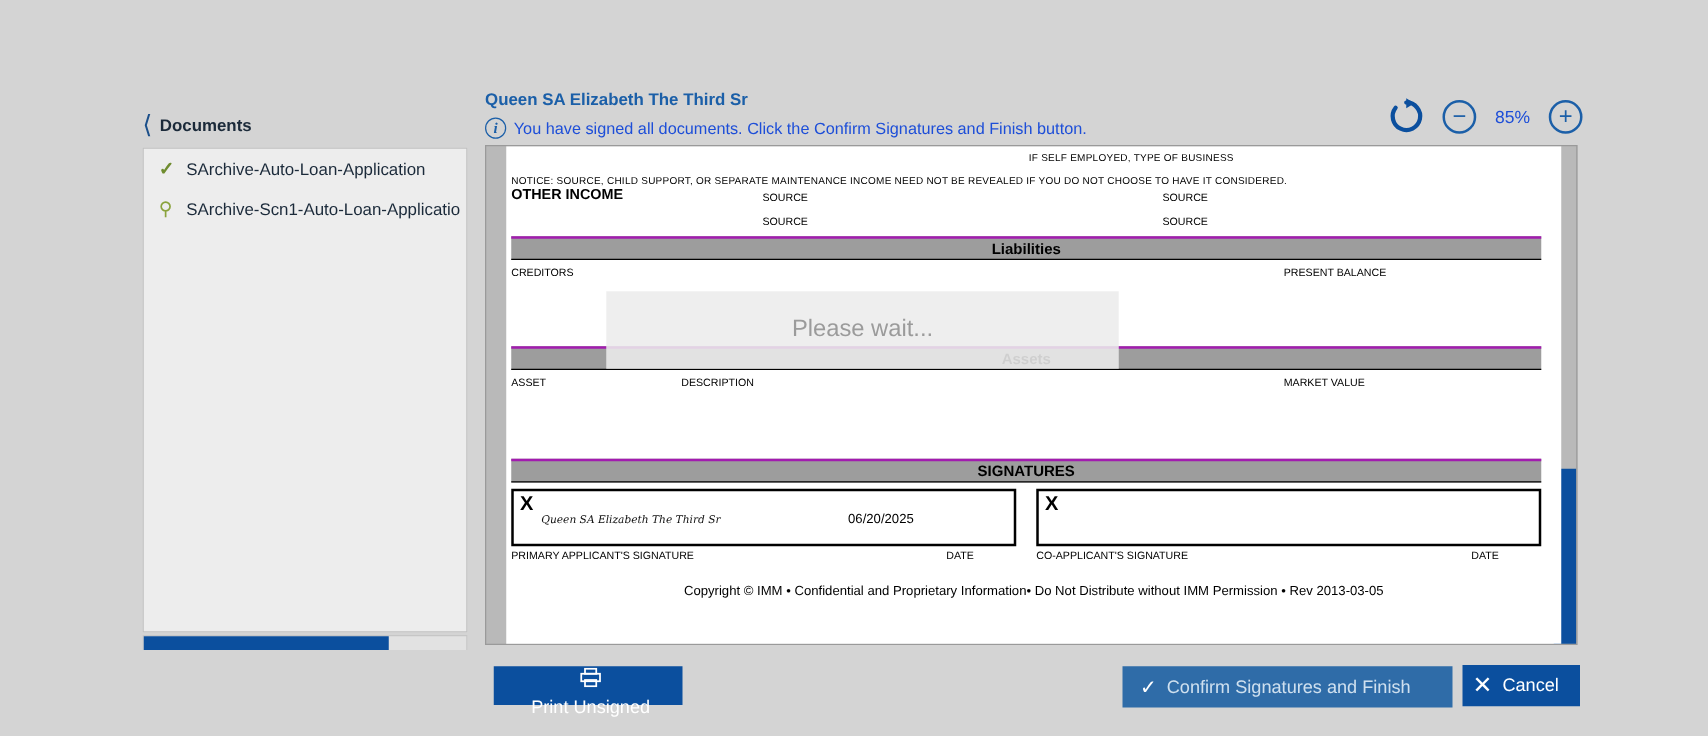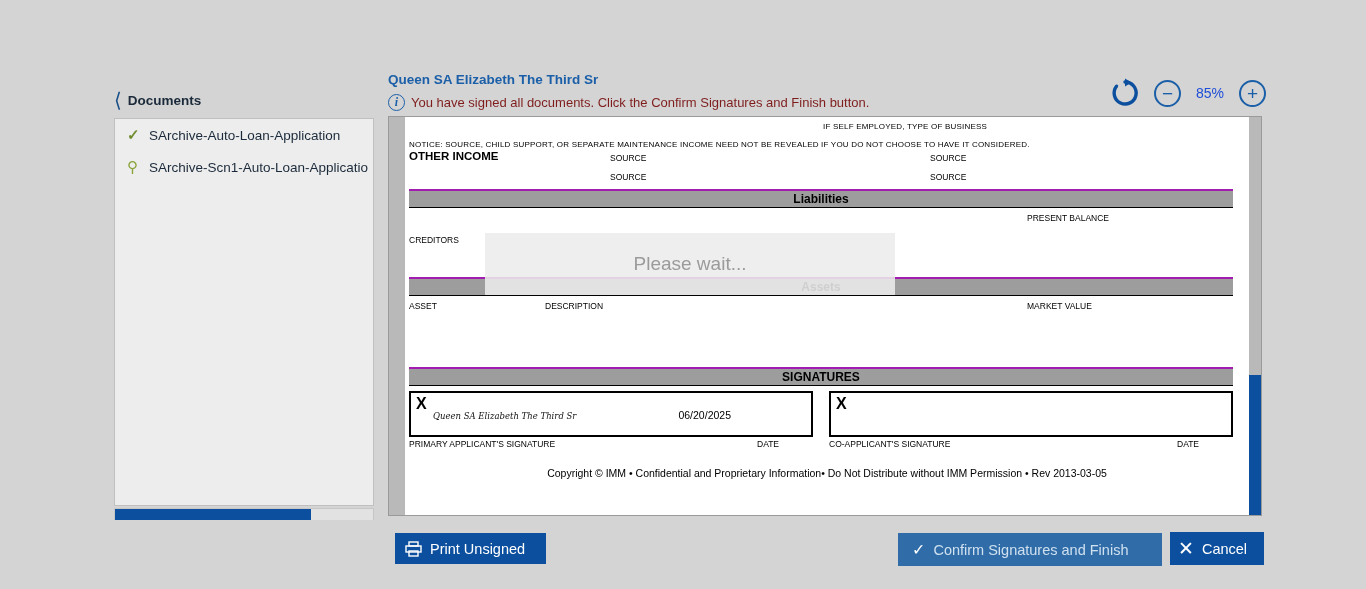--- a/index.html
+++ b/index.html
@@ -137,21 +137,21 @@
     font-style: italic;
     display: flex;
     align-items: center;
     justify-content: center;
     font-family: "Liberation Serif", serif;
     box-sizing: border-box;
     flex: 0 0 auto;
   }
   .status-text {
     font-size: 13px;
-    color: #7f1d1d;
+    color: #1d4ed8;
   }
   
   .zoom-controls {
     position: absolute;
     right: 0; top: 16px;
     display: flex;
     align-items: center;
     gap: 14px;
   }
   .refresh-icon {
@@ -285,20 +285,21 @@
     border: none;
     cursor: pointer;
     font-family: "Liberation Sans", sans-serif;
   }
   .btn-print {
     left: 395px; top: 13px;
     width: 151px; height: 31px;
     background: #0b4f9e;
     color: #ffffff;
     padding-left: 10px;
+    flex-direction: column;
   }
   .btn-confirm {
     left: 898px; top: 13px;
     width: 264px; height: 33px;
     background: #2f6ca8;
     color: #cfe0ef;
     padding-left: 14px;
   }
   .btn-cancel {
     left: 1170px; top: 12px;
@@ -368,21 +369,21 @@
 
         <div class="p-row tiny" style="left:418px; top:5px;">IF SELF EMPLOYED, TYPE OF BUSINESS</div>
         <div class="p-row tiny" style="left:4px; top:23px;">NOTICE: SOURCE, CHILD SUPPORT, OR SEPARATE MAINTENANCE INCOME NEED NOT BE REVEALED IF YOU DO NOT CHOOSE TO HAVE IT CONSIDERED.</div>
         <div class="p-row bold" style="left:4px; top:33px; font-size:11.5px;">OTHER INCOME</div>
         <div class="p-row tiny2" style="left:205px; top:36px;">SOURCE</div>
         <div class="p-row tiny2" style="left:525px; top:36px;">SOURCE</div>
         <div class="p-row tiny2" style="left:205px; top:55px;">SOURCE</div>
         <div class="p-row tiny2" style="left:525px; top:55px;">SOURCE</div>
 
         <div class="band" style="top:72px;">Liabilities</div>
-        <div class="p-row tiny2" style="left:4px; top:96px;margin-top:22px;">CREDITORS</div>
+        <div class="p-row tiny2" style="left:4px; top:96px;">CREDITORS</div>
         <div class="p-row tiny2" style="left:622px; top:96px;">PRESENT BALANCE</div>
 
         <div class="band" style="top:160px;">Assets</div>
         <div class="p-row tiny2" style="left:4px; top:184px;">ASSET</div>
         <div class="p-row tiny2" style="left:140px; top:184px;">DESCRIPTION</div>
         <div class="p-row tiny2" style="left:622px; top:184px;">MARKET VALUE</div>
 
         <div class="band" style="top:250px;">SIGNATURES</div>
 
         <div class="sig-box" style="left:4px; top:274px; width:404px; height:46px;">

